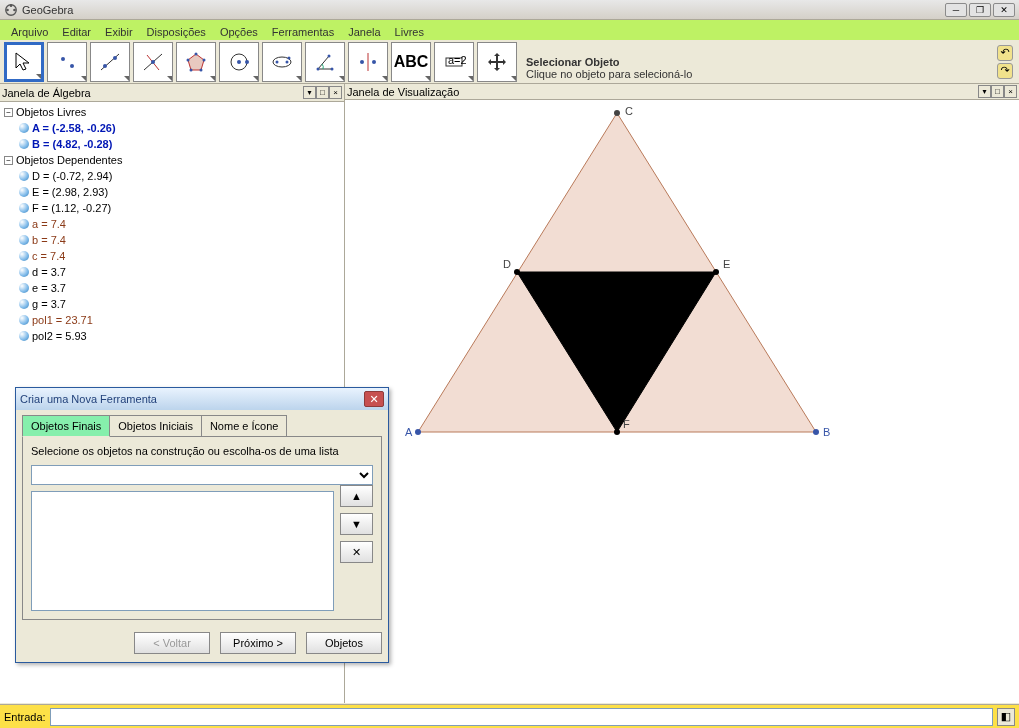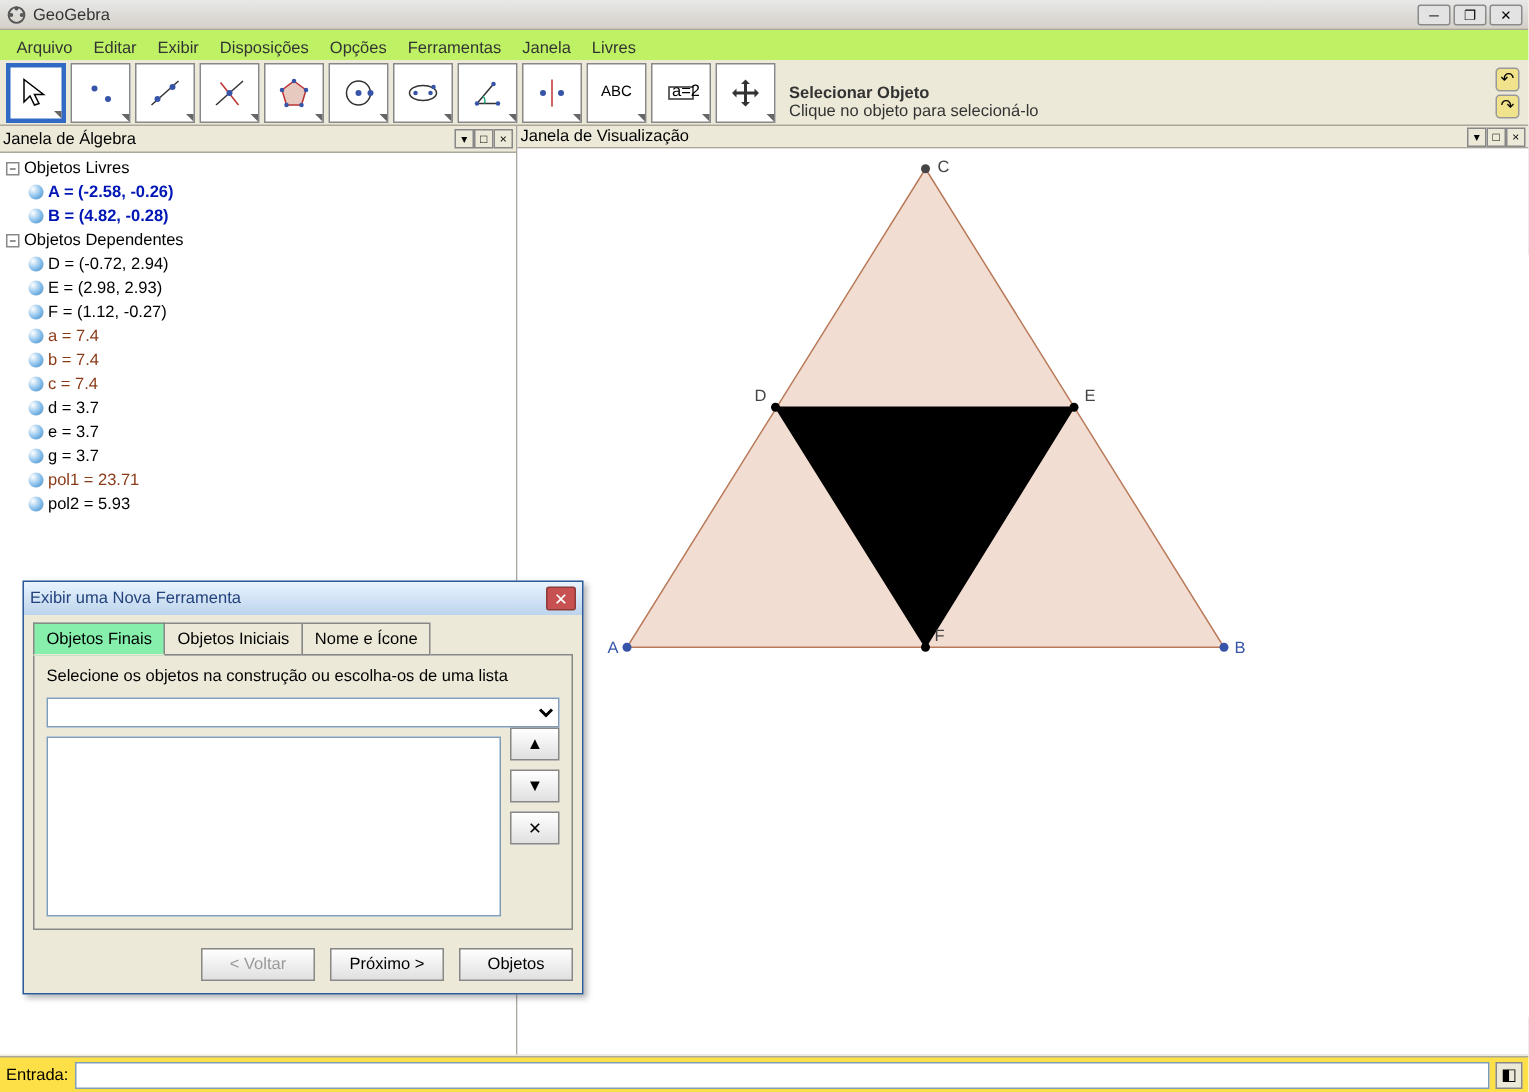--- a/index.html
+++ b/index.html
@@ -25,21 +25,21 @@
 .panel-head{height:18px;background:#ece9d8;border-bottom:1px solid #aca899;display:flex;align-items:center;padding:0 2px;}
 .panel-head .pt{flex:1;}
 .panel-head .pbtns{display:flex;gap:0;}
 .sqbtn{width:13px;height:13px;border:1px solid #888;background:#ece9d8;display:flex;align-items:center;justify-content:center;font-size:8px;cursor:pointer;}
 .tree{padding:2px 4px;overflow:auto;}
 .tree-row{display:flex;align-items:center;height:16px;gap:3px;}
 .tree-toggle{width:9px;height:9px;border:1px solid #888;display:flex;align-items:center;justify-content:center;font-size:8px;cursor:pointer;}
 .tree-ind{width:12px;}
 .dot{width:10px;height:10px;border-radius:50%;background:radial-gradient(circle at 30% 30%,#fff,#7ab7e8 60%,#3b7eb0);}
 .tree-label{}
-.panel-right{flex:1;display:flex;flex-direction:column;background:#c4b5fd;}
+.panel-right{flex:1;display:flex;flex-direction:column;background:#7dd3fc;}
 .graphics{flex:1;position:relative;background:#fff;}
 .entry-bar{height:24px;background:#fde047;display:flex;align-items:center;padding:0 4px;gap:4px;border-top:1px solid #aca899;position:absolute;bottom:0;left:0;right:0;}
 .entry-bar input{flex:1;height:18px;border:1px solid #7f9db9;padding:0 3px;}
 .entry-bar .eb{width:18px;height:18px;border:1px solid #888;background:#ece9d8;cursor:pointer;display:flex;align-items:center;justify-content:center;}
 
 .dialog{position:absolute;left:15px;top:387px;width:374px;background:#ece9d8;border:1px solid #2a5a9e;box-shadow:2px 2px 4px rgba(0,0,0,0.3);}
 .dialog-title{height:22px;background:linear-gradient(to bottom,#e9f3fe,#bcd4ec);display:flex;align-items:center;padding:0 4px;color:#23427b;}
 .dialog-title .dt{flex:1;}
 .dialog-close{width:20px;height:16px;background:#c75050;border:1px solid #8e3a3a;border-radius:2px;color:#fff;display:flex;align-items:center;justify-content:center;cursor:pointer;}
 .tabs{display:flex;padding:4px 6px 0 6px;gap:0;}
@@ -158,21 +158,21 @@
     </div>
   <div class="toolbtn">
       <svg width="24" height="24">
         <line x1="12" y1="3" x2="12" y2="21" stroke="#b33"></line>
         <circle cx="6" cy="12" r="2" fill="#3755a8"></circle>
         <circle cx="18" cy="12" r="2" fill="#3755a8"></circle>
       </svg>
       <div class="dd"></div>
     </div>
   <div class="toolbtn">
-      <span style="font-size:10px;font-weight:normal;">ABC</span>
+      <span style="font-size:16px;font-weight:bold;">ABC</span>
       <div class="dd"></div>
     </div>
   <div class="toolbtn">
       <svg width="24" height="24">
         <rect x="4" y="8" width="16" height="8" fill="none" stroke="#333"></rect>
         <text x="6" y="14" font-size="7">a=2</text>
       </svg>
       <div class="dd"></div>
     </div>
   <div class="toolbtn">
@@ -309,21 +309,21 @@
           <circle cx="272" cy="331" r="3" fill="#000"></circle>
             <text x="278" y="327" fill="#444" font-size="12">F</text>
         </g>
       </svg>
     </div>
   </div>
 </div>
 
 <div class="dialog">
   <div class="dialog-title">
-    <div class="dt">Exibir uma Nova Ferramenta</div>
+    <div class="dt">Criar uma Nova Ferramenta</div>
     <div class="dialog-close">✕</div>
   </div>
   <div class="tabs">
     <div class="tab active">Objetos Finais</div>
     <div class="tab">Objetos Iniciais</div>
     <div class="tab">Nome e Ícone</div>
   </div>
   <div class="dialog-body">
     <div class="dlg-instr">Selecione os objetos na construção ou escolha-os de uma lista</div>
     <div class="dlg-row">

